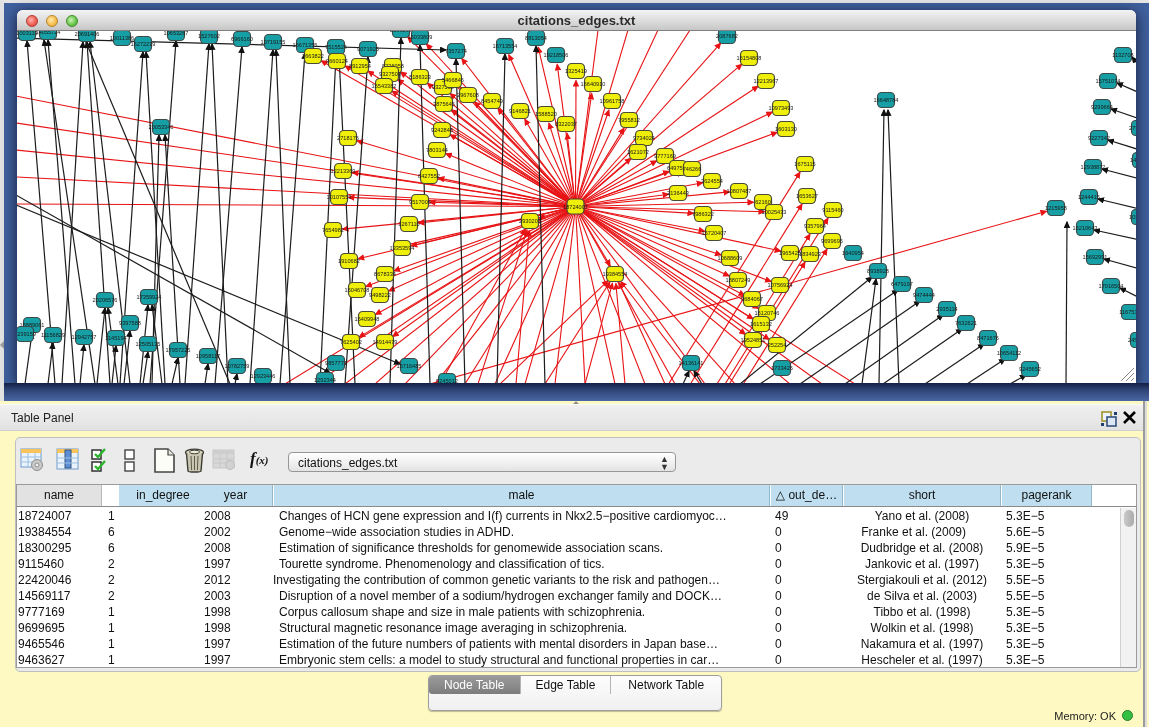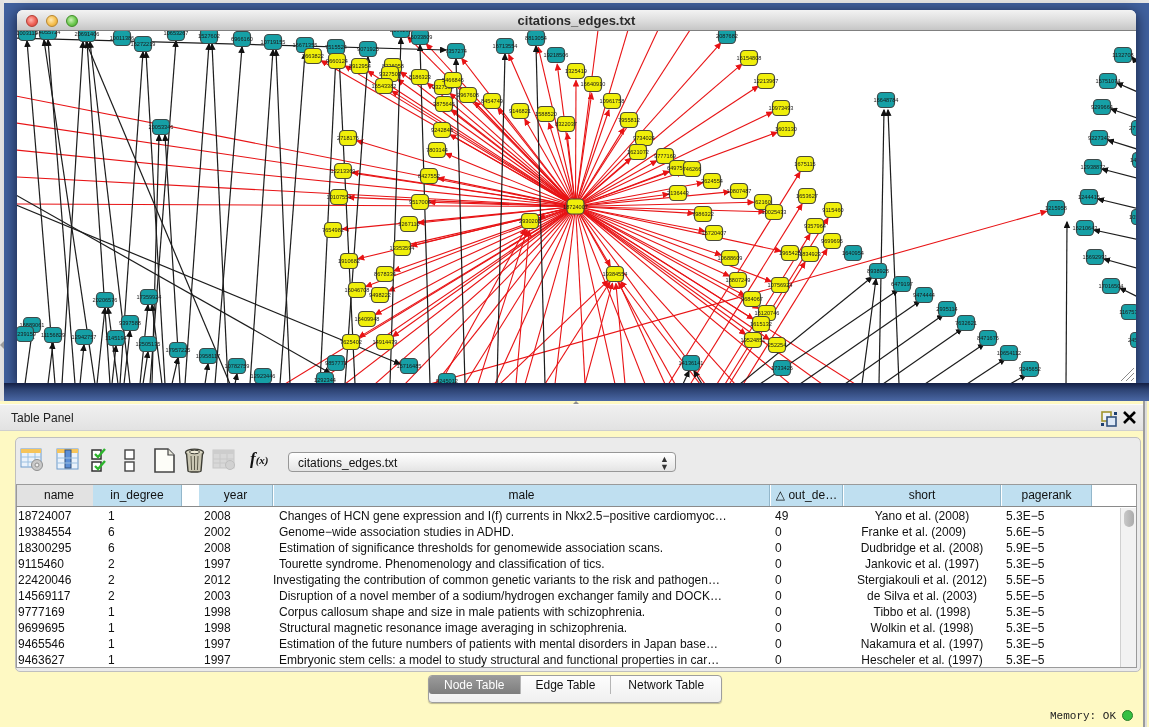--- a/index.html
+++ b/index.html
@@ -31,25 +31,25 @@
 #combo .ar { position:absolute; right:6px; top:2px; font-size:9px; color:#333; line-height:8px; }
 
 #thead { position:absolute; left:16px; top:83px; width:1121px; height:23px; background:#fff; border:1px solid #9a9a9a; border-bottom:1px solid #8a8a8a;}
 .hc { position:absolute; top:0; height:21px; background:#bfdff0; border-right:1px solid #93b7cb; font-size:12px; color:#111; text-align:center; line-height:21px; }
 #tbody { position:absolute; left:16px; top:106px; width:1121px; height:161px; background:#fff; border:1px solid #9a9a9a; border-top:none; }
 .trow { position:absolute; left:0; width:1149px; height:16px; font-size:12px; color:#111; }
 .trow span { position:absolute; top:1px; white-space:nowrap; }
 #vsb { position:absolute; left:1120px; top:107px; width:16px; height:159px; background:#f2f2f2; border-left:1px solid #d0d0d0; }
 #vsb .th { position:absolute; left:2.5px; top:2px; width:10px; height:17px; background:linear-gradient(90deg,#c9c9c9,#ababab); border-radius:5px; }
 
-#tabs { position:absolute; left:428px; top:274px; height:28px; border:1px solid #9e9e9e; border-radius:4px;
+#tabs { position:absolute; left:428px; top:274px; height:36px; border:1px solid #9e9e9e; border-radius:4px;
   background:linear-gradient(#fdfdfd,#f0f0f0); box-shadow:0 1px 1px rgba(0,0,0,.25); font-size:12px; }
 #tabs .seg { float:left; height:18px; line-height:18px; padding:0 15px; color:#111; border-right:1px solid #b5b5b5; }
 #tabs .sel { background:linear-gradient(#9b9b9b,#7d7d7d); color:#fff; border-radius:3px 0 0 3px; }
-#mem { position:absolute; right:33px; top:309px; font-size:11px; color:#222;font-family:Liberation Mono, monospace; }
+#mem { position:absolute; right:33px; top:309px; font-size:11px; color:#222; }
 #memdot { position:absolute; right:16px; top:309px; width:11px; height:11px; border-radius:50%; background:#35c043; border:1px solid #2a7d2a; }
 .icon { position:absolute; top:47px; }
 </style></head>
 <body>
 <div id="desk">
   <div class="topstrip"></div>
   <div class="leftstrip"></div>
   <svg class="abs" style="left:0;top:340px;z-index:5" width="5" height="10">
       <path d="M0,5 L4,1 L4,9 Z" fill="#9a9a9a"></path>
     </svg>
@@ -599,21 +599,21 @@
   </svg>
   <div class="abs" style="left:250px;top:48px;font-size:17px;font-style:italic;font-weight:bold;color:#111;font-family:'Liberation Serif',serif">f<span style="font-size:11px">(x)</span></div>
 
   <div id="combo">
       <div class="t">citations_edges.txt</div>
       <div class="ar">▲<br>▼</div>
     </div>
 
   <div id="thead">
     <div class="hc" style="left:0;width:85px;background:#e2e2e2;border-right:1px solid #b9b9b9">name</div>
-    <div class="hc" style="left:76px;width:89px">in_degree</div>
+    <div class="hc" style="left:102px;width:89px">in_degree</div>
     <div class="hc" style="left:182px;width:74px">year</div>
     <div class="hc" style="left:257px;width:496px">male</div>
     <div class="hc" style="left:754px;width:72px">△ out_de…</div>
     <div class="hc" style="left:827px;width:157px">short</div>
     <div class="hc" style="left:985px;width:90px">pagerank</div>
   </div>
   <div id="tbody"></div>
   <div class="trow" style="top:107px">
       <span style="left:18px">18724007</span>
       <span style="left:108px">1</span>

